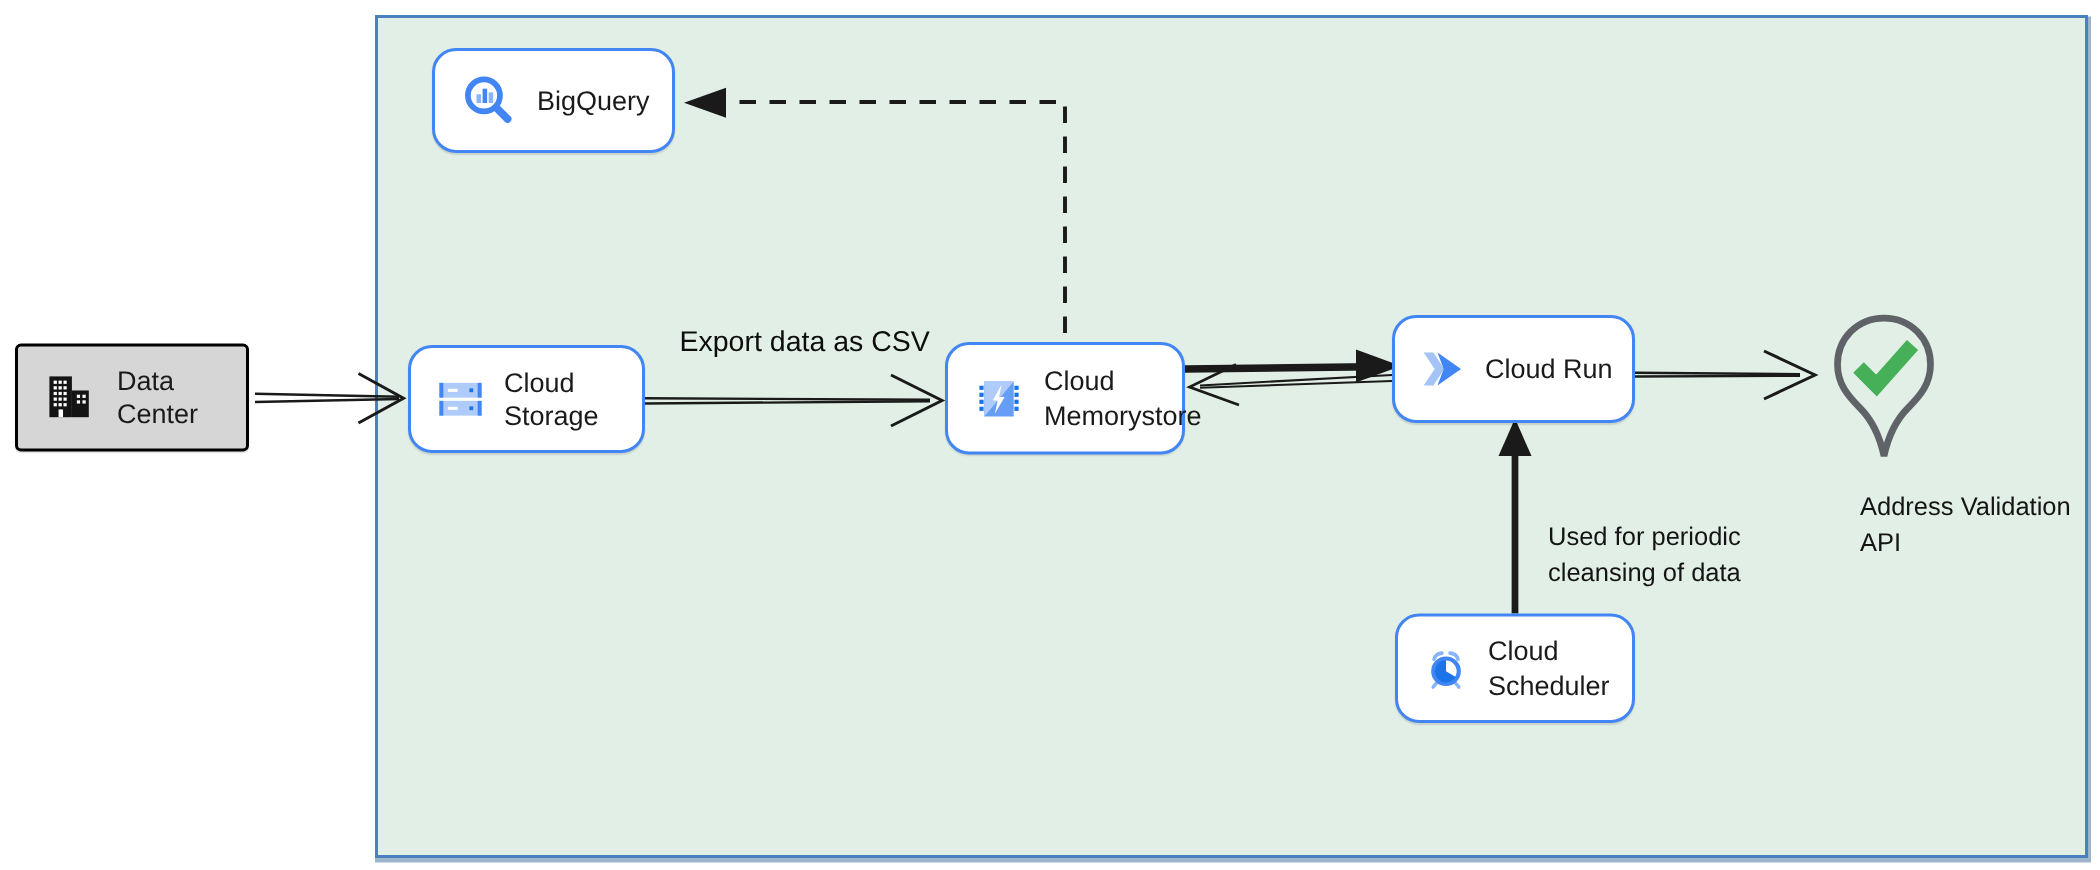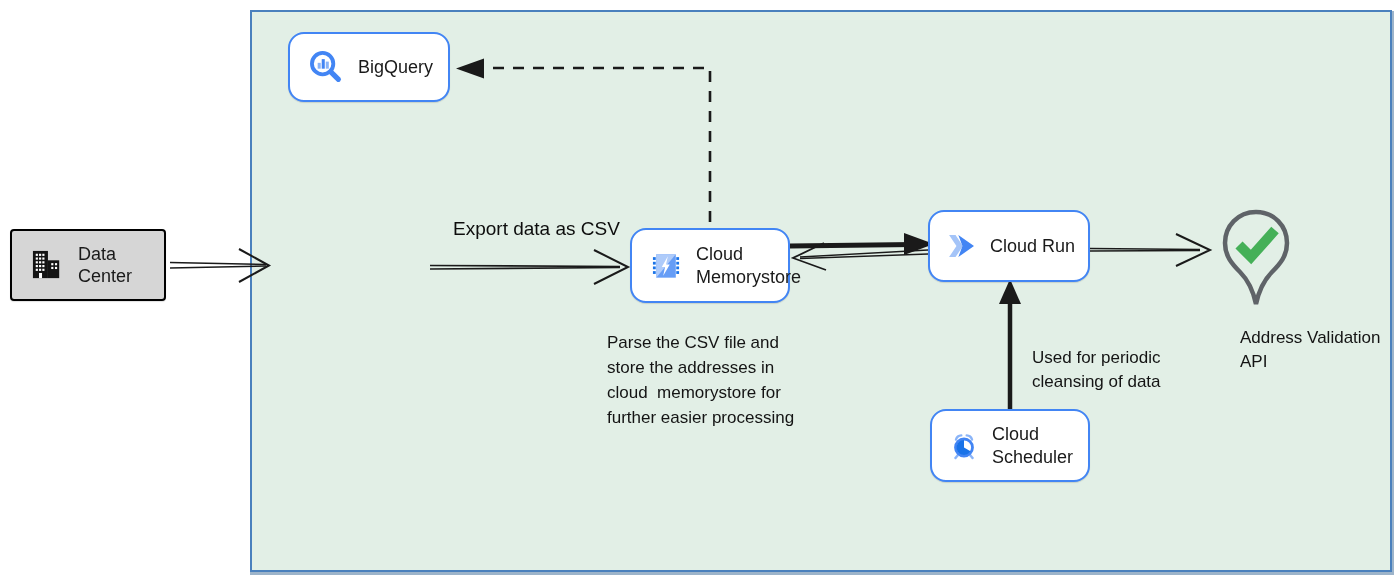--- a/index.html
+++ b/index.html
@@ -49,24 +49,20 @@
                  pointer-events:none; }
 </style>
 </head>
 <body>
 
 <div class="canvas">
 
   <div class="container-zone"></div>
 
   <div class="big-label lbl-export-csv">Export data as CSV</div>
-  <div class="note note-parse">Parse the CSV file and
-store the addresses in
-cloud  memorystore for
-further easier processing</div>
   <div class="note note-periodic">Used for periodic
 cleansing of data</div>
   <div class="lbl-validation">Address Validation API</div>
 
   <svg class="arrow-layer" viewBox="0 0 1400 580" xmlns="http://www.w3.org/2000/svg">
     <g stroke="#1a1a1a" fill="none" stroke-width="1.6">
       <line x1="170" y1="262.5" x2="266" y2="264.5"></line>
       <line x1="170" y1="268" x2="266" y2="266"></line>
       <polyline points="239,249 269,265.5 239,282" stroke-width="2"></polyline>
     </g>
@@ -137,20 +133,41 @@
         <circle cx="13" cy="13" r="9.5" fill="#ffffff" stroke="#4285f4" stroke-width="3.4"></circle>
         <rect x="8.6" y="12.3" width="2.7" height="5.2" fill="#8ab4f8"></rect>
         <rect x="12.2" y="9" width="2.7" height="8.5" fill="#4285f4"></rect>
         <rect x="15.8" y="11.2" width="2.7" height="6.3" fill="#8ab4f8"></rect>
         <line x1="20.5" y1="20.5" x2="27" y2="27" stroke="#4285f4" stroke-width="4.6" stroke-linecap="round"></line>
       </svg>
     </span>
     <span class="lbl">BigQuery</span>
   </div>
 
+  <div class="node node-storage">
+    <span class="icon">
+      <svg width="30" height="25" viewBox="0 0 32 26">
+        <g>
+          <rect x="1" y="1" width="30" height="10.5" fill="#aecbfa"></rect>
+          <rect x="1" y="1" width="2.8" height="10.5" fill="#4285f4"></rect>
+          <rect x="28.2" y="1" width="2.8" height="10.5" fill="#4285f4"></rect>
+          <rect x="7" y="5.2" width="7" height="2.2" fill="#ffffff"></rect>
+          <rect x="22.3" y="4.9" width="2.7" height="2.7" fill="#1a73e8"></rect>
+        </g>
+        <g>
+          <rect x="1" y="13.8" width="30" height="10.5" fill="#aecbfa"></rect>
+          <rect x="1" y="13.8" width="2.8" height="10.5" fill="#4285f4"></rect>
+          <rect x="28.2" y="13.8" width="2.8" height="10.5" fill="#4285f4"></rect>
+          <rect x="7" y="18" width="7" height="2.2" fill="#ffffff"></rect>
+          <rect x="22.3" y="17.7" width="2.7" height="2.7" fill="#1a73e8"></rect>
+        </g>
+      </svg>
+    </span>
+    <span class="lbl">Cloud Storage</span>
+  </div>
 
   <div class="node node-memorystore">
     <span class="icon">
       <svg width="32" height="28" viewBox="0 0 34 30">
         <g fill="#1a73e8">
           <rect x="3" y="5.5" width="3" height="3"></rect>
             <rect x="3" y="10.5" width="3" height="3"></rect>
           <rect x="3" y="15.5" width="3" height="3"></rect>
             <rect x="3" y="20.5" width="3" height="3"></rect>
           <rect x="28" y="5.5" width="3" height="3"></rect>

